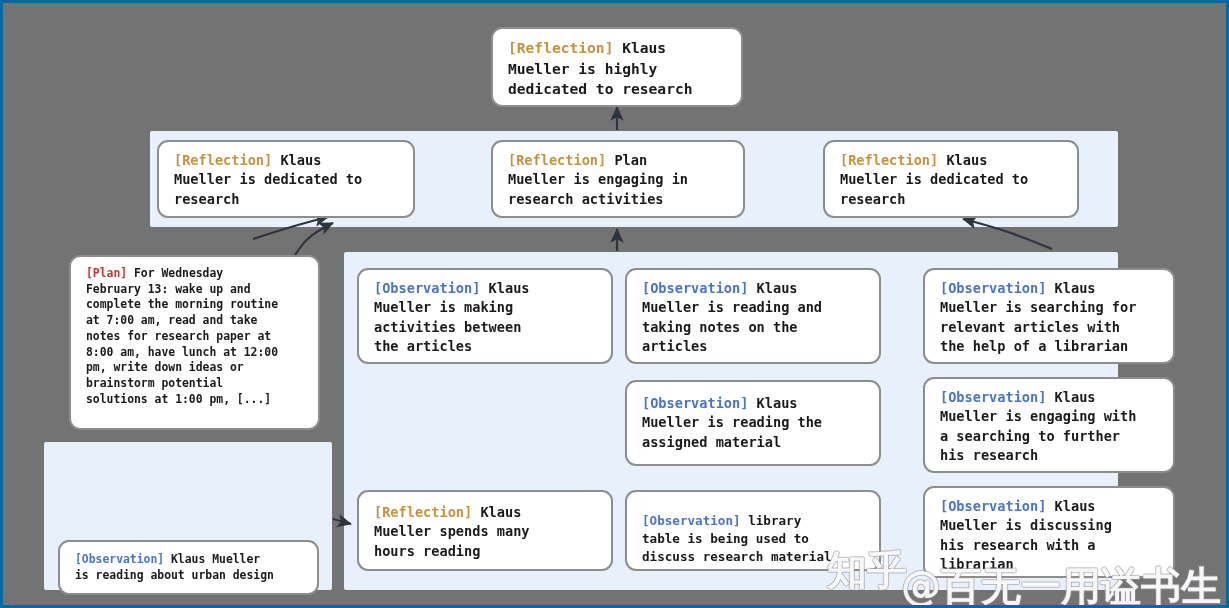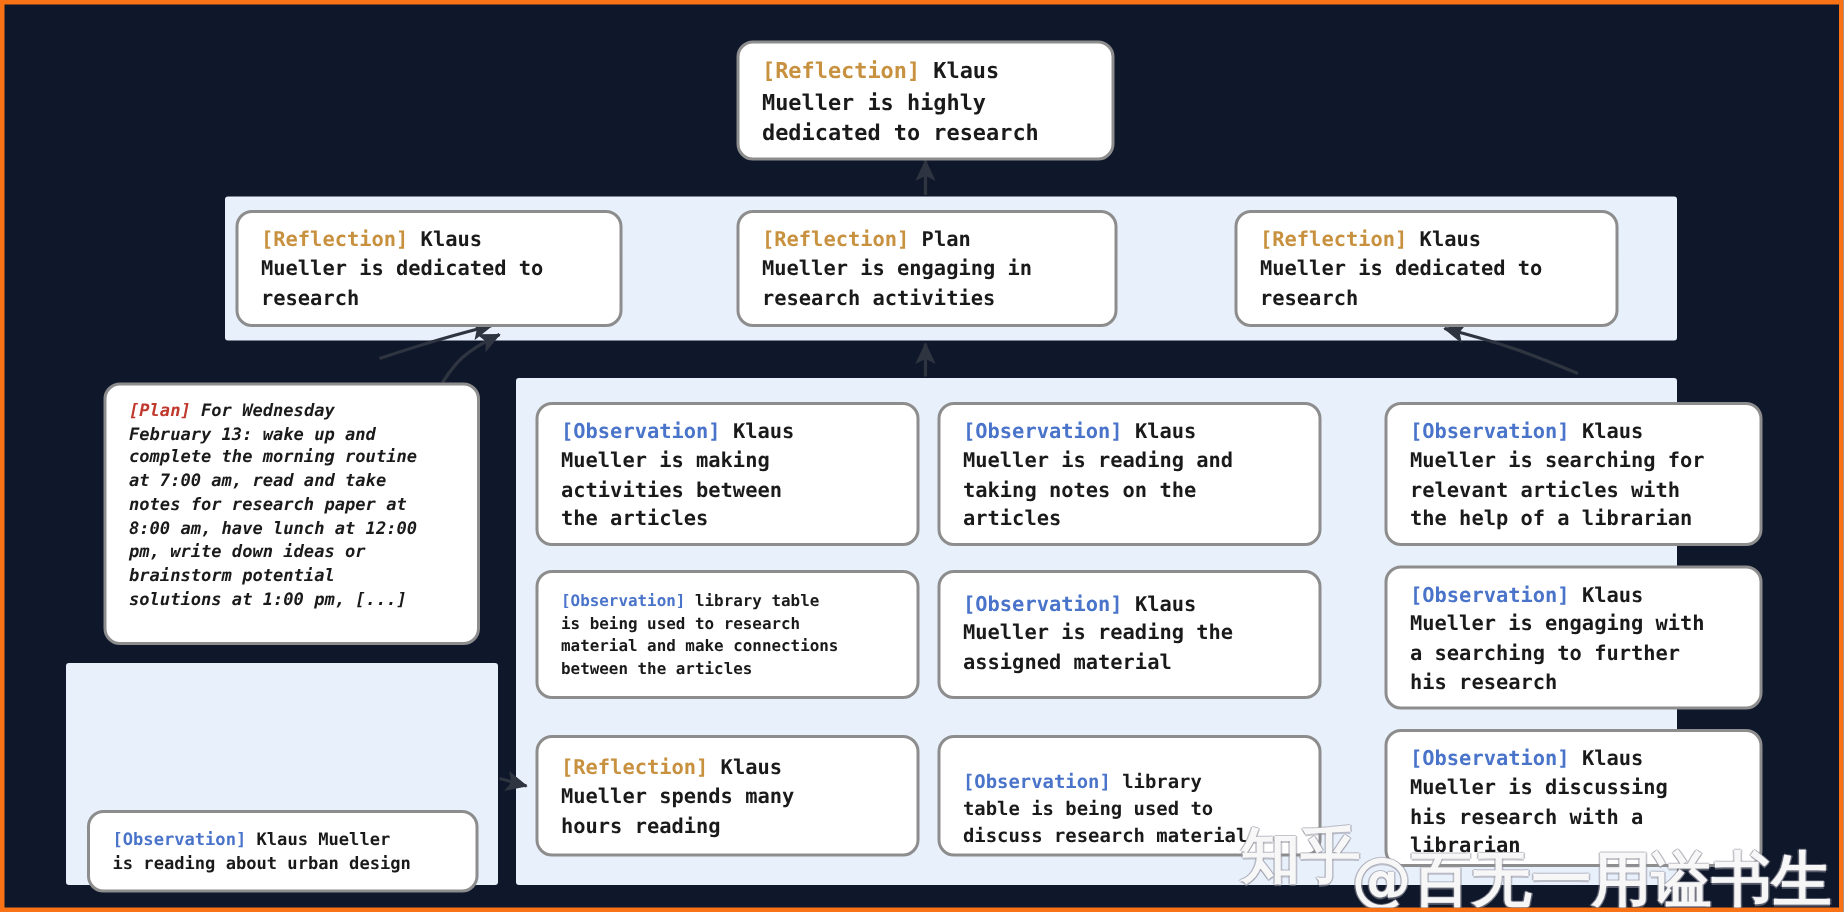--- a/index.html
+++ b/index.html
@@ -8,23 +8,23 @@
     background: #ffffff;
   }
   body {
     font-family: "DejaVu Sans Mono", "Liberation Mono", monospace;
   }
 
   #canvas {
     position: relative;
     width: 1229px;
     height: 608px;
-    background: #0f172a;
+    background: #737373;
     box-sizing: border-box;
-    border: 3px solid #f97316;
+    border: 3px solid #0369a1;
     overflow: hidden;
   }
 
   
   .band {
     position: absolute;
     background: #e8f0fb;
     border-radius: 2px;
   }
 
@@ -116,43 +116,39 @@
 research</span></div>
 
   <div class="node fs14" style="left:488px; top:137px; width:254px; height:78px;"><span class="tag tag-reflection">[Reflection]</span><span> Plan
 Mueller is engaging in
 research activities</span></div>
 
   <div class="node fs14" style="left:820px; top:137px; width:256px; height:78px;"><span class="tag tag-reflection">[Reflection]</span><span> Klaus
 Mueller is dedicated to
 research</span></div>
 
-  <div class="node fs12" style="left:66px; top:252px; width:251px; height:175px; line-height:1.38;font-style:italic;"><span class="tag tag-plan">[Plan]</span><span> For Wednesday
+  <div class="node fs12" style="left:66px; top:252px; width:251px; height:175px; line-height:1.38;"><span class="tag tag-plan">[Plan]</span><span> For Wednesday
 February 13: wake up and
 complete the morning routine
 at 7:00 am, read and take
 notes for research paper at
 8:00 am, have lunch at 12:00
 pm, write down ideas or
 brainstorm potential
 solutions at 1:00 pm, [...]</span></div>
 
 
   <div class="node fs12" style="left:55px; top:520px; width:261px; height:55px; padding-top:9px;margin-top:17px;"><span class="tag tag-observation">[Observation]</span><span> Klaus Mueller
 is reading about urban design</span></div>
 
   <div class="node fs14" style="left:354px; top:265px; width:256px; height:96px;"><span class="tag tag-observation">[Observation]</span><span> Klaus
 Mueller is making
 activities between
 the articles</span></div>
 
-  <div class="node fs11" style="left:354px; top:377px; width:256px; height:86px; padding-top:12px;"><span class="tag tag-observation">[Observation]</span><span> library table
-is being used to research
-material and make connections
-between the articles</span></div>
 
   <div class="node fs14" style="left:354px; top:487px; width:256px; height:81px; padding-top:11px;"><span class="tag tag-reflection">[Reflection]</span><span> Klaus
 Mueller spends many
 hours reading</span></div>
 
   <div class="node fs14" style="left:622px; top:265px; width:256px; height:96px;"><span class="tag tag-observation">[Observation]</span><span> Klaus
 Mueller is reading and
 taking notes on the
 articles</span></div>
 

